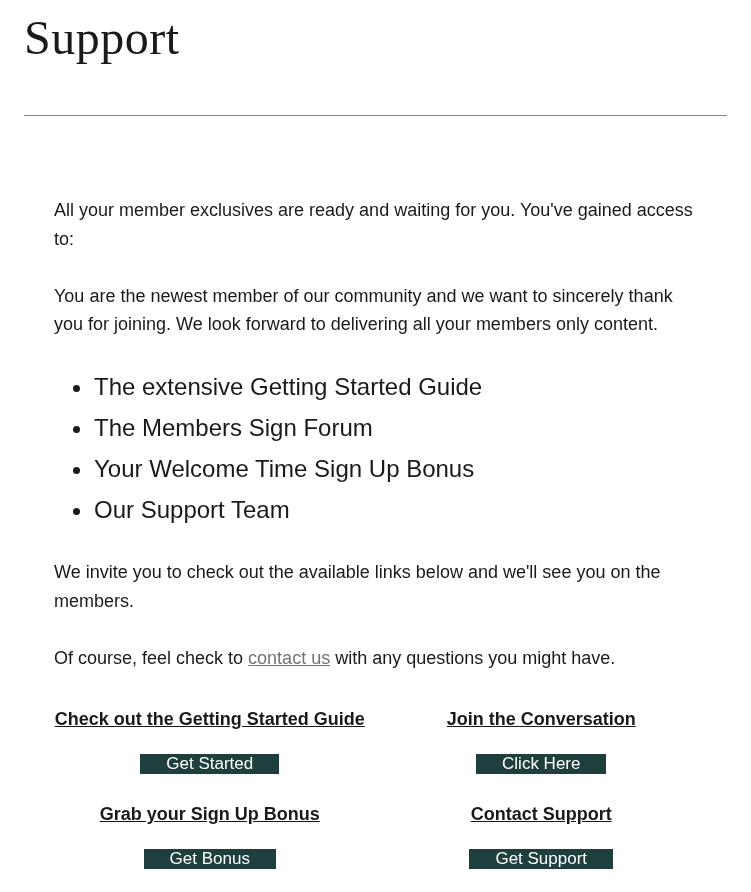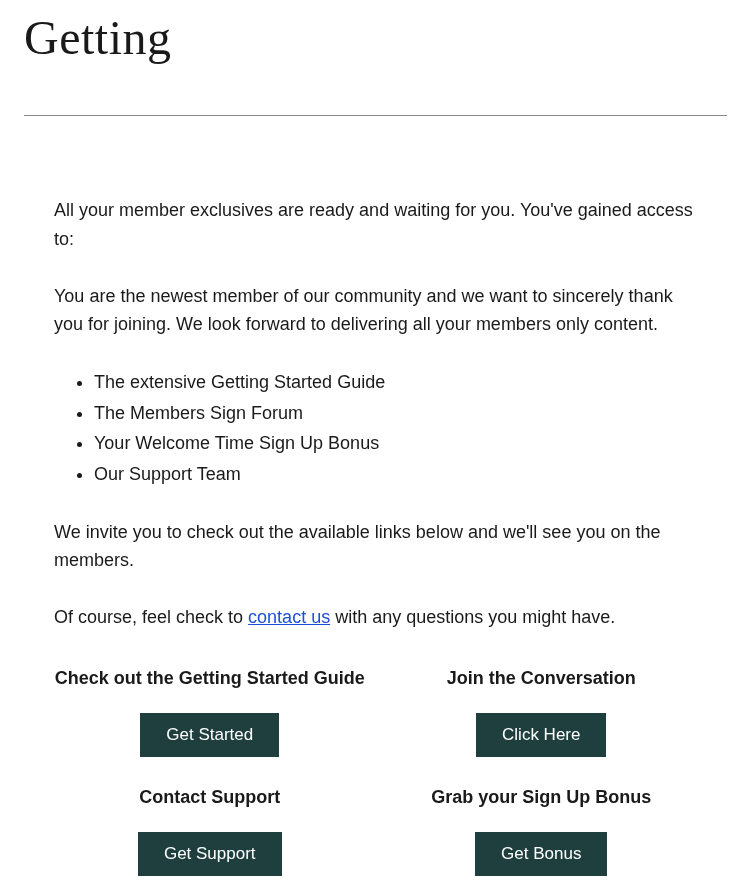--- a/index.html
+++ b/index.html
@@ -38,60 +38,61 @@
       line-height: 1.6;
       color: #1a1a1a;
       margin-bottom: 28px;
     }
     .bullet-list {
       list-style: disc;
       margin-left: 40px;
       margin-bottom: 28px;
     }
     .bullet-list li {
-      font-size: 18px;
+      font-size: 24px;
       line-height: 1.7;
       color: #1a1a1a;
     }
     .link-inline {
       text-decoration: underline;
-      color: #1d4ed8;
+      color: #737373;
       cursor: pointer;
     }
     .cta-grid {
       display: grid;
       grid-template-columns: 1fr 1fr;
       gap: 30px 20px;
       margin-top: 36px;
     }
     .cta-block {
       text-align: center;
+      text-decoration: underline;
     }
     .cta-heading {
       font-size: 18px;
       font-weight: 700;
       color: #1a1a1a;
       margin-bottom: 24px;
     }
     .cta-button {
       display: inline-block;
       background: #1f3f3f;
       color: #fff;
       font-size: 17px;
-      padding: 12px 26px;
+      padding: 0 26px;
       border: none;
       cursor: pointer;
       font-family: inherit;
     }
   </style>
 </head>
 <body>
 
 <div class="container">
-  <h1 class="title">Getting</h1>
+  <h1 class="title">Support</h1>
   <hr class="divider">
   <div class="content">
     <p class="paragraph">All your member exclusives are ready and waiting for you. You've gained access to:</p>
     <p class="paragraph">You are the newest member of our community and we want to sincerely thank you for joining. We look forward to delivering all your members only content.</p>
     <ul class="bullet-list">
       <li>The extensive Getting Started Guide</li>
       <li>The Members Sign Forum</li>
       <li>Your Welcome Time Sign Up Bonus</li>
       <li>Our Support Team</li>
     </ul>
@@ -102,22 +103,22 @@
     <div class="cta-grid">
       <div class="cta-block">
         <div class="cta-heading">Check out the Getting Started Guide</div>
         <button class="cta-button">Get Started</button>
       </div>
       <div class="cta-block">
         <div class="cta-heading">Join the Conversation</div>
         <button class="cta-button">Click Here</button>
       </div>
       <div class="cta-block">
+        <div class="cta-heading">Grab your Sign Up Bonus</div>
+        <button class="cta-button">Get Bonus</button>
+      </div>
+      <div class="cta-block">
         <div class="cta-heading">Contact Support</div>
         <button class="cta-button">Get Support</button>
-      </div>
-      <div class="cta-block">
-        <div class="cta-heading">Grab your Sign Up Bonus</div>
-        <button class="cta-button">Get Bonus</button>
       </div>
     </div>
   </div>
 </div>
 
 </body></html>

